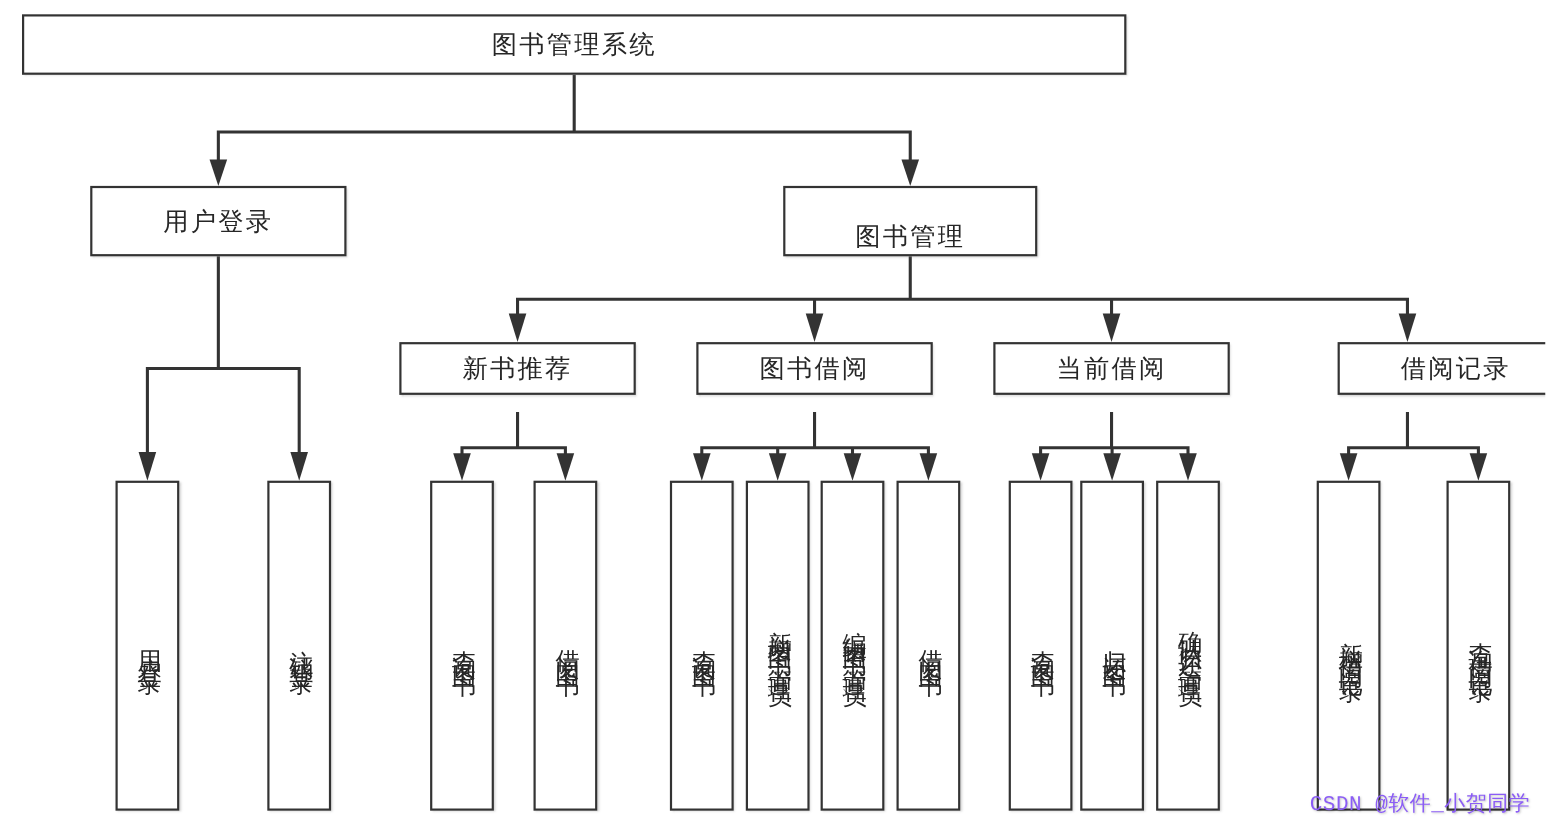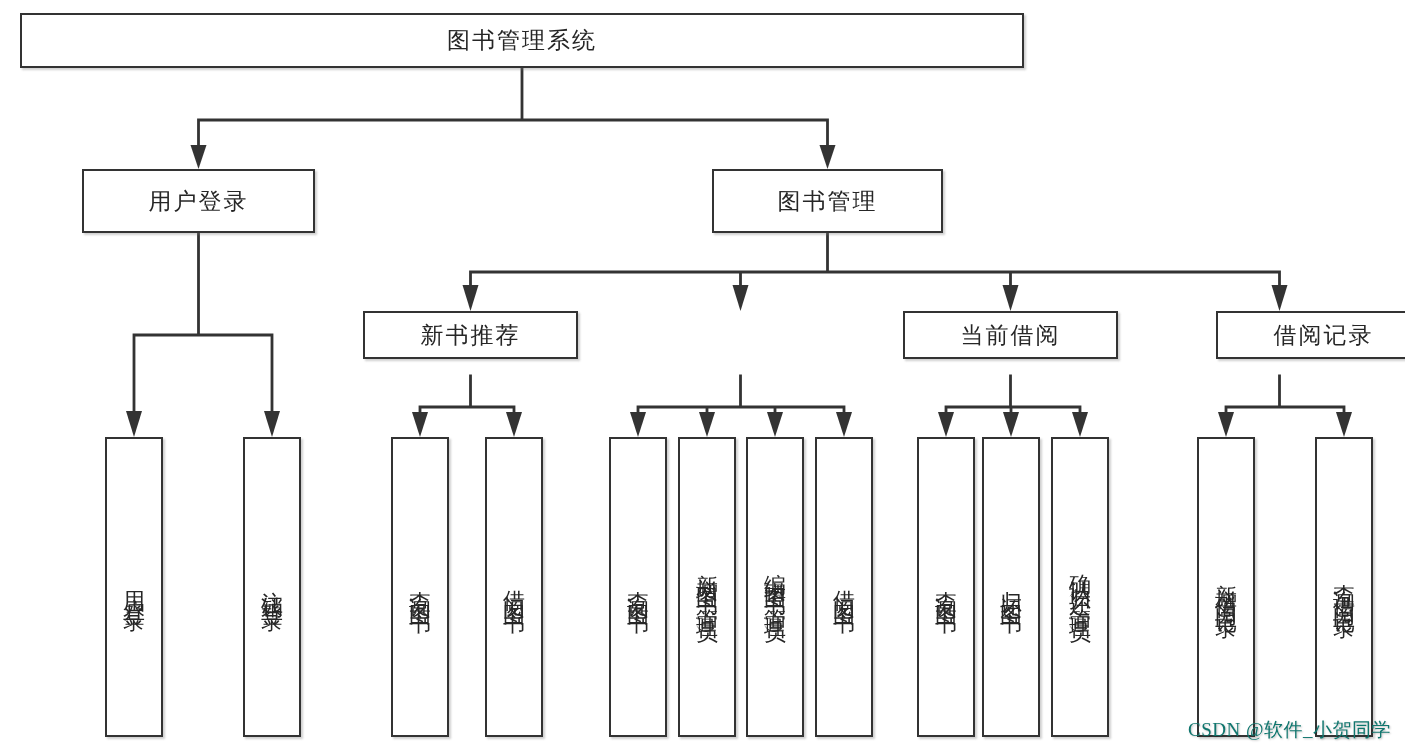--- a/index.html
+++ b/index.html
@@ -1,52 +1,52 @@
 <!DOCTYPE html>
 <html><head>
 <meta charset="utf-8">
 <style>
   html,body{margin:0;padding:0;background:#ffffff;}
   .stage{
     position:relative;width:1405px;height:747px;background:#ffffff;
-    font-family:Liberation Serif, serif;overflow:hidden;
+    font-family:Liberation Mono, monospace;overflow:hidden;
   }
   .wires{position:absolute;left:0;top:0;width:1405px;height:747px;}
   .wires path{stroke:#333333;stroke-width:2.8;fill:none;stroke-linecap:square;}
   .wires polygon{fill:#333333;stroke:none;}
   .box{
     position:absolute;background:#ffffff;border:2.6px solid #333333;
     box-sizing:border-box;display:flex;align-items:center;justify-content:center;
     color:#262626;box-shadow:1.5px 1.5px 2px rgba(120,120,120,0.35);
   }
   .h .lbl{font-size:23px;letter-spacing:2px;white-space:nowrap;}
   .v .lbl{
     writing-mode:vertical-rl;text-orientation:mixed;
     font-size:22px;letter-spacing:7px;line-height:1;white-space:nowrap;
   }
   
   .n-root{left:20px;top:13px;width:1004px;height:55px;}
   
   .n-l2a{left:82px;top:169px;width:233px;height:64px;}
-  .n-l2b{left:712px;top:169px;width:231px;height:64px;}
+  .n-l2b{left:712px;top:169px;width:231px;height:64px;align-items:flex-end;}
   
   .n-l3{top:311px;height:48px;width:215px;}
   .n-l3a{left:363px;}
   .n-l3b{left:633px;}
   .n-l3c{left:903px;justify-content:center;}
   .n-l3d{left:1216px;}
   
   .n-l4{top:437px;height:300px;width:58px;border-width:2.4px;}
   .n-c01{left:105px;}  .n-c02{left:243px;}
   .n-c11{left:391px;}  .n-c12{left:485px;}
   .n-c21{left:609px;}  .n-c22{left:678px;}  .n-c23{left:746px;}  .n-c24{left:815px;}
   .n-c31{left:917px;}  .n-c32{left:982px;}  .n-c33{left:1051px;}
   .n-c41{left:1197px;} .n-c42{left:1315px;}
   .watermark{
-    position:absolute;right:14px;bottom:4px;font-size:19px;color:#0f766e;
+    position:absolute;right:14px;bottom:4px;font-size:19px;color:#8b5cf6;
     letter-spacing:0.5px;text-shadow:1px 1px 2px rgba(0,0,0,0.25);white-space:nowrap;
   }
 </style>
 </head>
 <body>
 
 <div class="stage">
 
   <svg class="wires" viewBox="0 0 1405 747" xmlns="http://www.w3.org/2000/svg" aria-hidden="true">
 
@@ -91,20 +91,23 @@
   <div class="box h n-l2a">
     <span class="lbl">用户登录</span>
   </div>
   <div class="box h n-l2b">
     <span class="lbl">图书管理</span>
   </div>
 
   <div class="box h n-l3 n-l3a">
     <span class="lbl">新书推荐</span>
   </div>
+  <div class="box h n-l3 n-l3b">
+    <span class="lbl">图书借阅</span>
+  </div>
   <div class="box h n-l3 n-l3c">
     <span class="lbl">当前借阅</span>
   </div>
   <div class="box h n-l3 n-l3d">
     <span class="lbl">借阅记录</span>
   </div>
 
   <div class="box v n-l4 n-c01">
     <span class="lbl">用户登录</span>
   </div>

